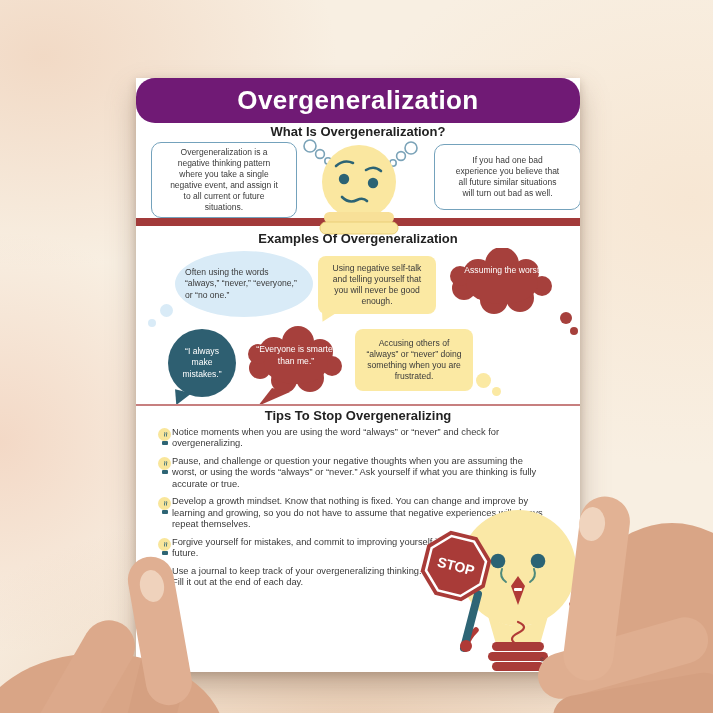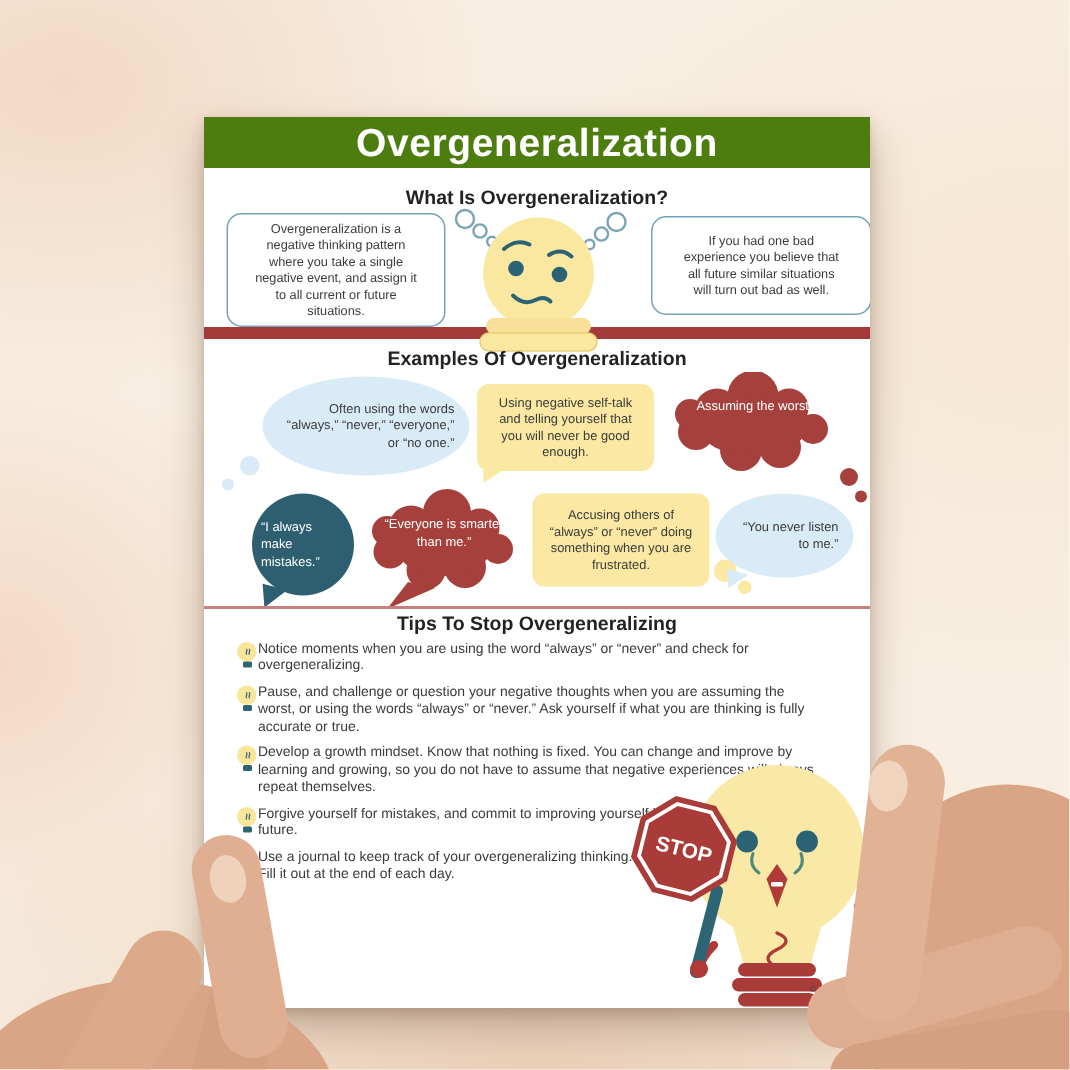--- a/index.html
+++ b/index.html
@@ -9,43 +9,43 @@
       radial-gradient(420px 300px at 6% 8%, rgba(238,206,182,.65), transparent 70%),
       radial-gradient(520px 380px at 97% 28%, rgba(246,224,200,.55), transparent 70%),
       radial-gradient(650px 320px at 50% 102%, rgba(231,197,168,.75), transparent 72%),
       radial-gradient(300px 300px at 0% 62%, rgba(241,207,186,.7), transparent 70%),
       #F8EFE2;
     position:relative;
   }
   .paper{position:absolute;left:136px;top:78px;width:444px;height:594px;background:#fff;
     box-shadow:0 14px 26px rgba(110,80,60,.35), 0 3px 8px rgba(110,80,60,.25);
     overflow:hidden;}
-  .banner{position:absolute;left:0;top:0;width:100%;height:34px;background:#4d7c0f;
-    display:flex;align-items:center;justify-content:center;}
+  .banner{position:absolute;left:0;top:0;width:100%;height:45px;background:#701a75;
+    display:flex;align-items:center;justify-content:center;border-radius:19px;}
   .banner h1{margin:0;color:#fff;font-size:26px;font-weight:800;letter-spacing:.4px;}
   .sec-heading{position:absolute;width:100%;text-align:center;font-weight:700;
     font-size:13px;color:#222;}
   .bubble-box{position:absolute;border:1.5px solid #74A2BC;border-radius:10px;background:#fff;
     display:flex;align-items:center;justify-content:center;text-align:center;
     font-size:8.5px;line-height:1.28;color:#3A3A3A;padding:5px 17px;box-sizing:border-box;}
   .red-bar{position:absolute;left:0;top:140px;width:100%;height:8px;background:#A23A3A;}
   .divider{position:absolute;left:0;top:326px;width:100%;height:2px;background:#C77F7F;}
   .char{position:absolute;}
   .oval{position:absolute;background:#D9EBF7;border-radius:50%;display:flex;align-items:center;
-    justify-content:center;text-align:right;font-size:8.6px;line-height:1.3;color:#3A3A3A;
+    justify-content:center;text-align:left;font-size:8.6px;line-height:1.3;color:#3A3A3A;
     padding:6px 10px;box-sizing:border-box;}
   .dot{position:absolute;border-radius:50%;}
   .ybox{position:absolute;background:#FBE9A3;border-radius:8px;display:flex;align-items:center;
     justify-content:center;text-align:center;font-size:8.6px;line-height:1.3;color:#3A3A3A;
     padding:22px 8px;box-sizing:border-box;}
   .ybox.tail::after{content:"";position:absolute;left:2px;bottom:-9px;width:0;height:0;
     border-left:4px solid transparent;border-right:12px solid transparent;
     border-top:13px solid #FBE9A3;transform:rotate(14deg);}
   .tealcircle{position:absolute;background:#2E5F71;border-radius:50%;display:flex;
-    align-items:center;justify-content:center;text-align:left;color:#fff;font-size:8.6px;
+    align-items:center;justify-content:center;text-align:center;color:#fff;font-size:8.6px;
     line-height:1.3;padding:6px;box-sizing:border-box;}
   .tealcircle::after{content:"";position:absolute;left:5px;bottom:-9px;width:0;height:0;
     border-left:5px solid transparent;border-right:12px solid transparent;
     border-top:15px solid #2E5F71;transform:rotate(14deg);}
   .oval.tail::after{content:"";position:absolute;left:6px;bottom:-8px;width:0;height:0;
     border-left:4px solid transparent;border-right:11px solid transparent;
     border-top:12px solid #D9EBF7;transform:rotate(14deg);}
   .cloud{position:absolute;}
   .cloud .ctext{position:absolute;left:10%;right:10%;top:22%;color:#fff;text-align:center;
     font-size:8.6px;line-height:1.3;}
@@ -148,21 +148,20 @@
         <polygon points="26,62 12,80 44,66"></polygon>
       </g>
     </svg>
     <div class="ctext">“Everyone is smarter than me.”</div>
   </div>
 
   <div class="ybox" style="left:219px;top:251px;width:118px;height:62px">Accusing others of “always” or “never” doing something when you are frustrated.</div>
   <div class="dot" style="left:340px;top:295px;width:15px;height:15px;background:#FBE9A3"></div>
   <div class="dot" style="left:356px;top:309px;width:9px;height:9px;background:#FBE9A3"></div>
 
-  <div class="oval tail" style="left:341px;top:251px;width:92px;height:56px">“You never listen to me.”</div>
 
   <div class="divider"></div>
   <div class="sec-heading" style="top:330px">Tips To Stop Overgeneralizing</div>
 
   <div class="tips-list">
     <div class="tip">
       <span class="bulb">
           <span class="sq">≈</span>
         </span>
       <p>Notice moments when you are using the word “always” or “never” and check for overgeneralizing.</p>

